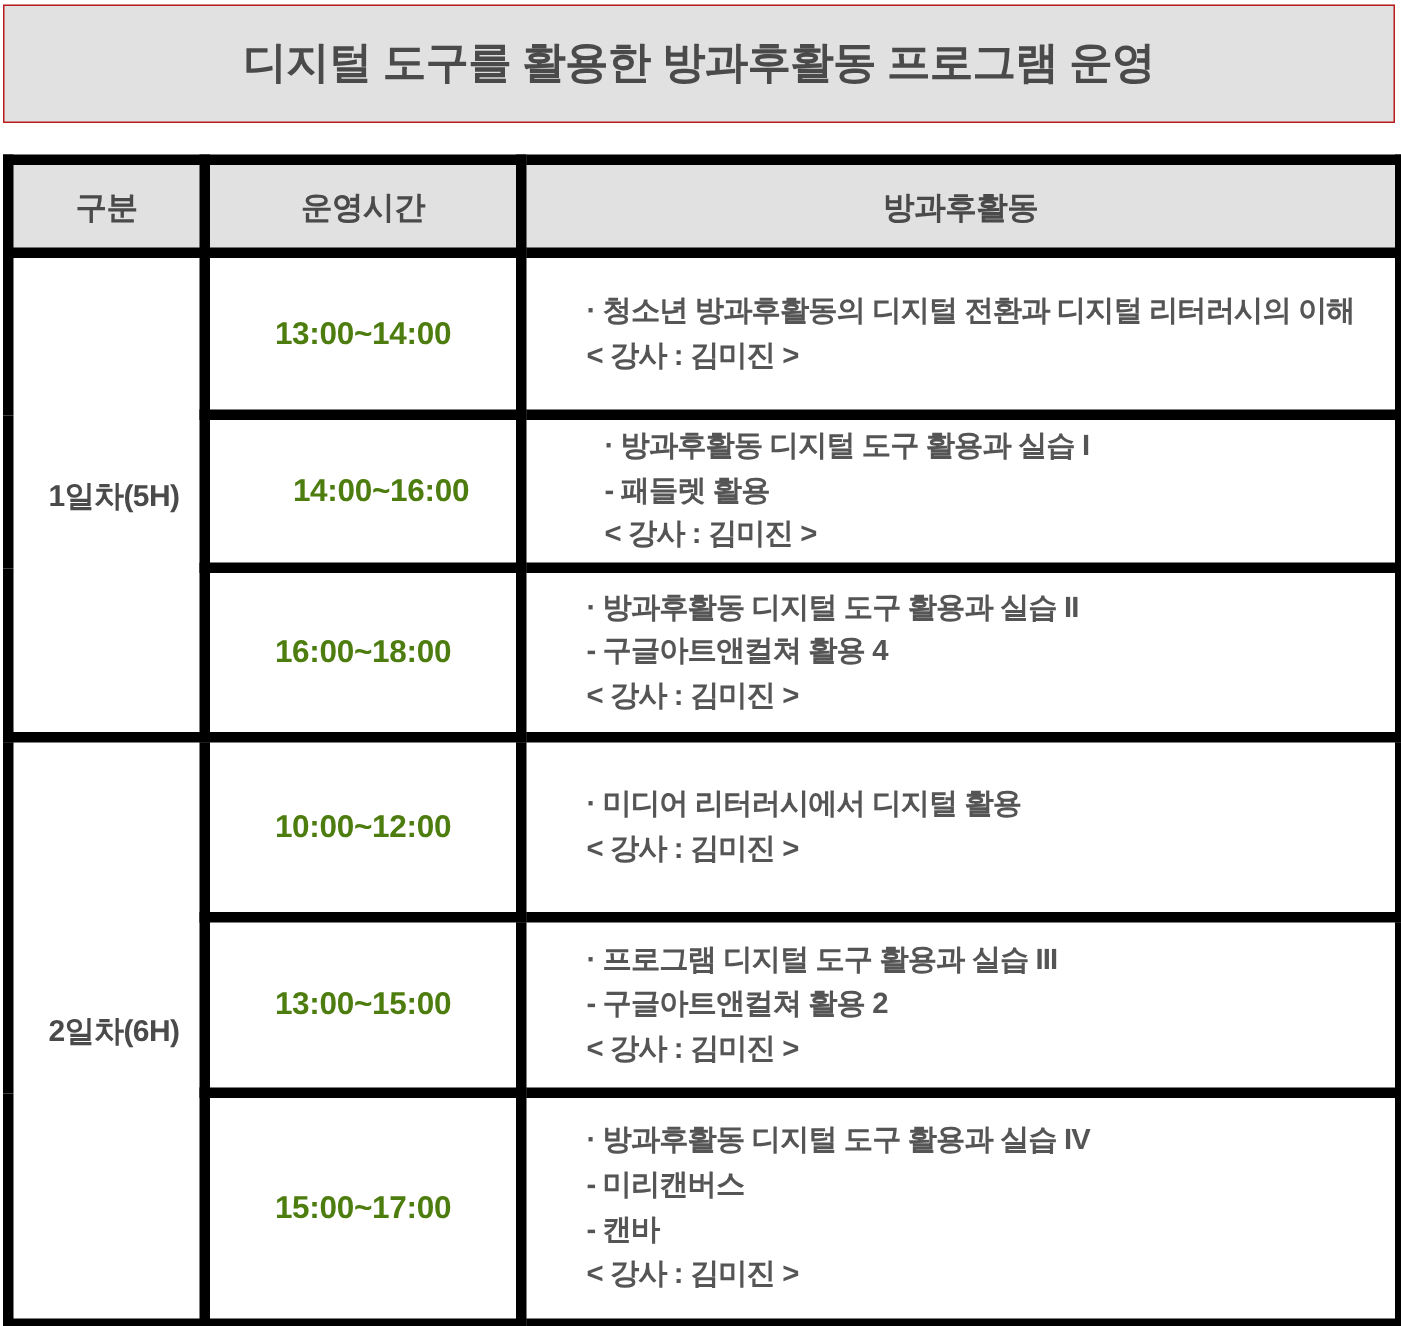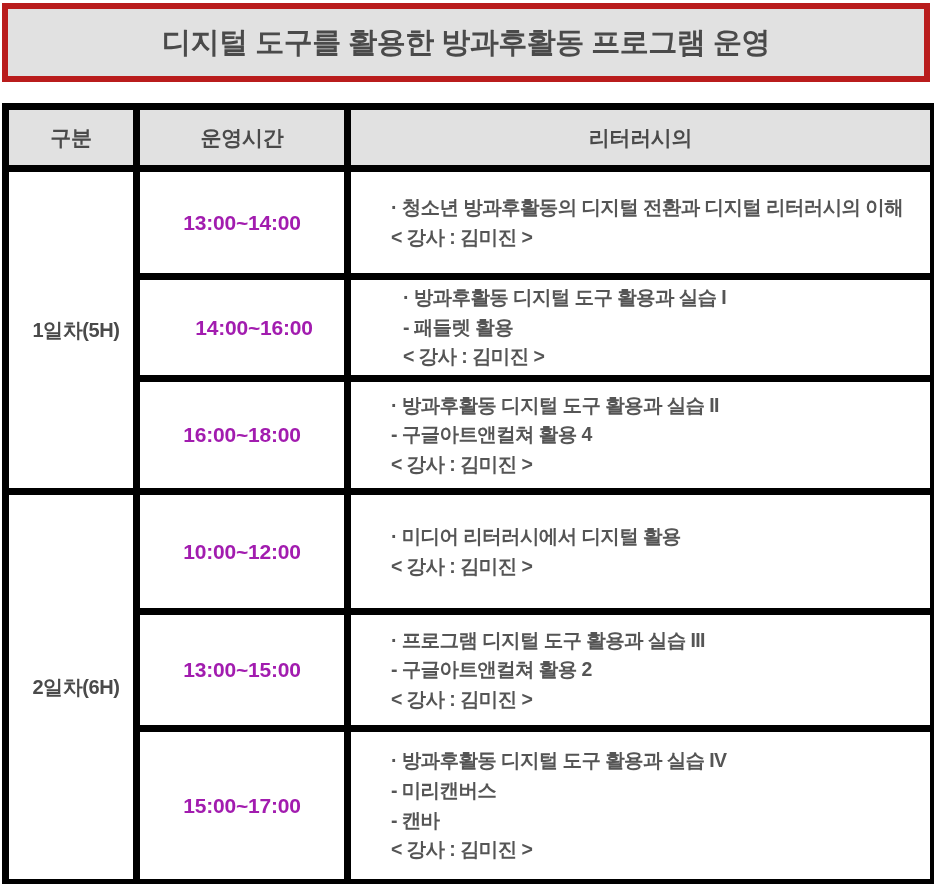--- a/index.html
+++ b/index.html
@@ -23,21 +23,21 @@
 
   
   .title-banner {
     position: absolute;
     left: 2px;
     top: 3px;
     width: 928px;
     height: 79px;
     box-sizing: border-box;
     background: #e1e1e1;
-    border: 6px solid #b91c1c;
+    border: 1px solid #b91c1c;
     display: flex;
     align-items: center;
     justify-content: center;
   }
   .title-text {
     font-size: 29px;
     font-weight: bold;
     color: #4a4a4a;
     letter-spacing: -0.5px;
     text-align: center;
@@ -83,21 +83,21 @@
     color: #4a4a4a;
     letter-spacing: -0.4px;
     padding-left: 10px;
   }
 
   td.cell-time {
     background: #ffffff;
     text-align: center;
     font-size: 21px;
     font-weight: bold;
-    color: #a21caf;
+    color: #4d7c0f;
     letter-spacing: -0.2px;
   }
 
   td.cell-content {
     background: #ffffff;
     text-align: left;
     padding: 0 10px 0 12px;
     font-size: 19.5px;
     font-weight: bold;
     color: #555555;
@@ -130,21 +130,21 @@
   <table class="schedule-table">
     <colgroup>
       <col class="col-div">
       <col class="col-time">
       <col class="col-cont">
     </colgroup>
     <thead>
       <tr>
         <th>구분</th>
         <th>운영시간</th>
-        <th>리터러시의</th>
+        <th>방과후활동</th>
       </tr>
     </thead>
     <tbody>
 
       <tr class="r1">
         <td class="cell-day" rowspan="3">1일차(5H)</td>
         <td class="cell-time">13:00~14:00</td>
         <td class="cell-content">
           <span class="line">· 청소년 방과후활동의 디지털 전환과 디지털 리터러시의 이해</span>
           <span class="line">&lt; 강사 : 김미진 &gt;</span>

